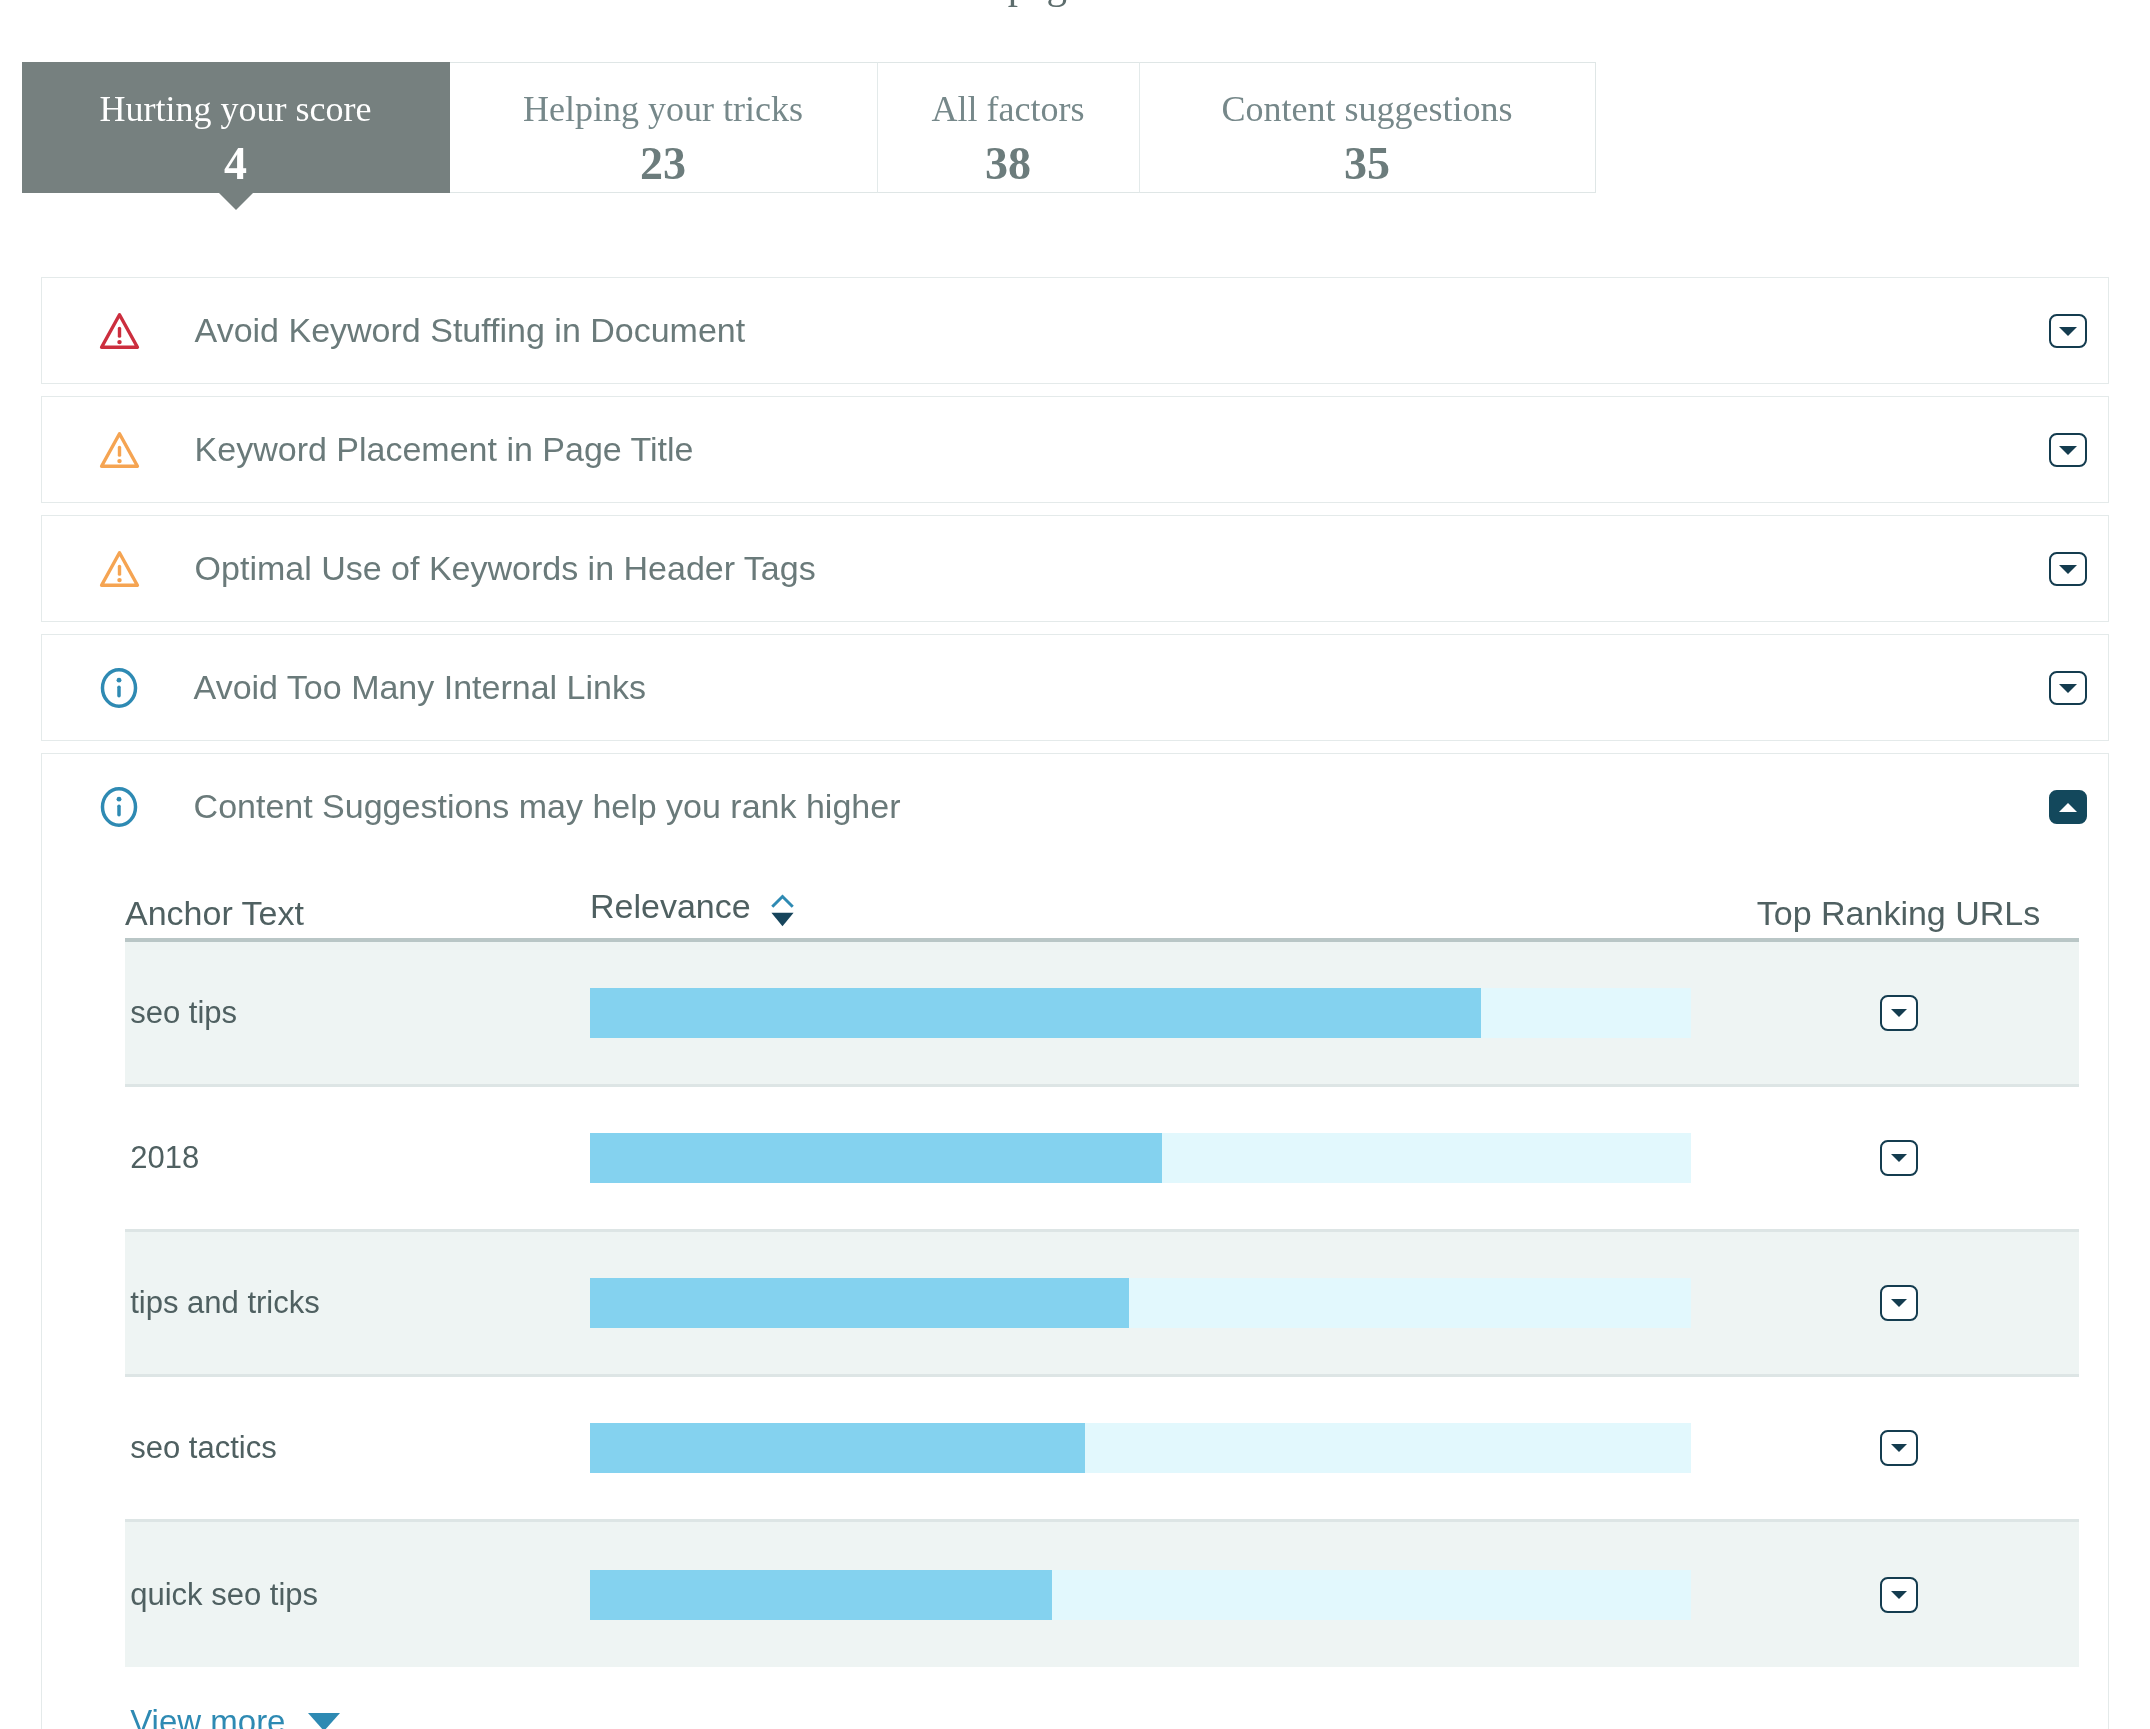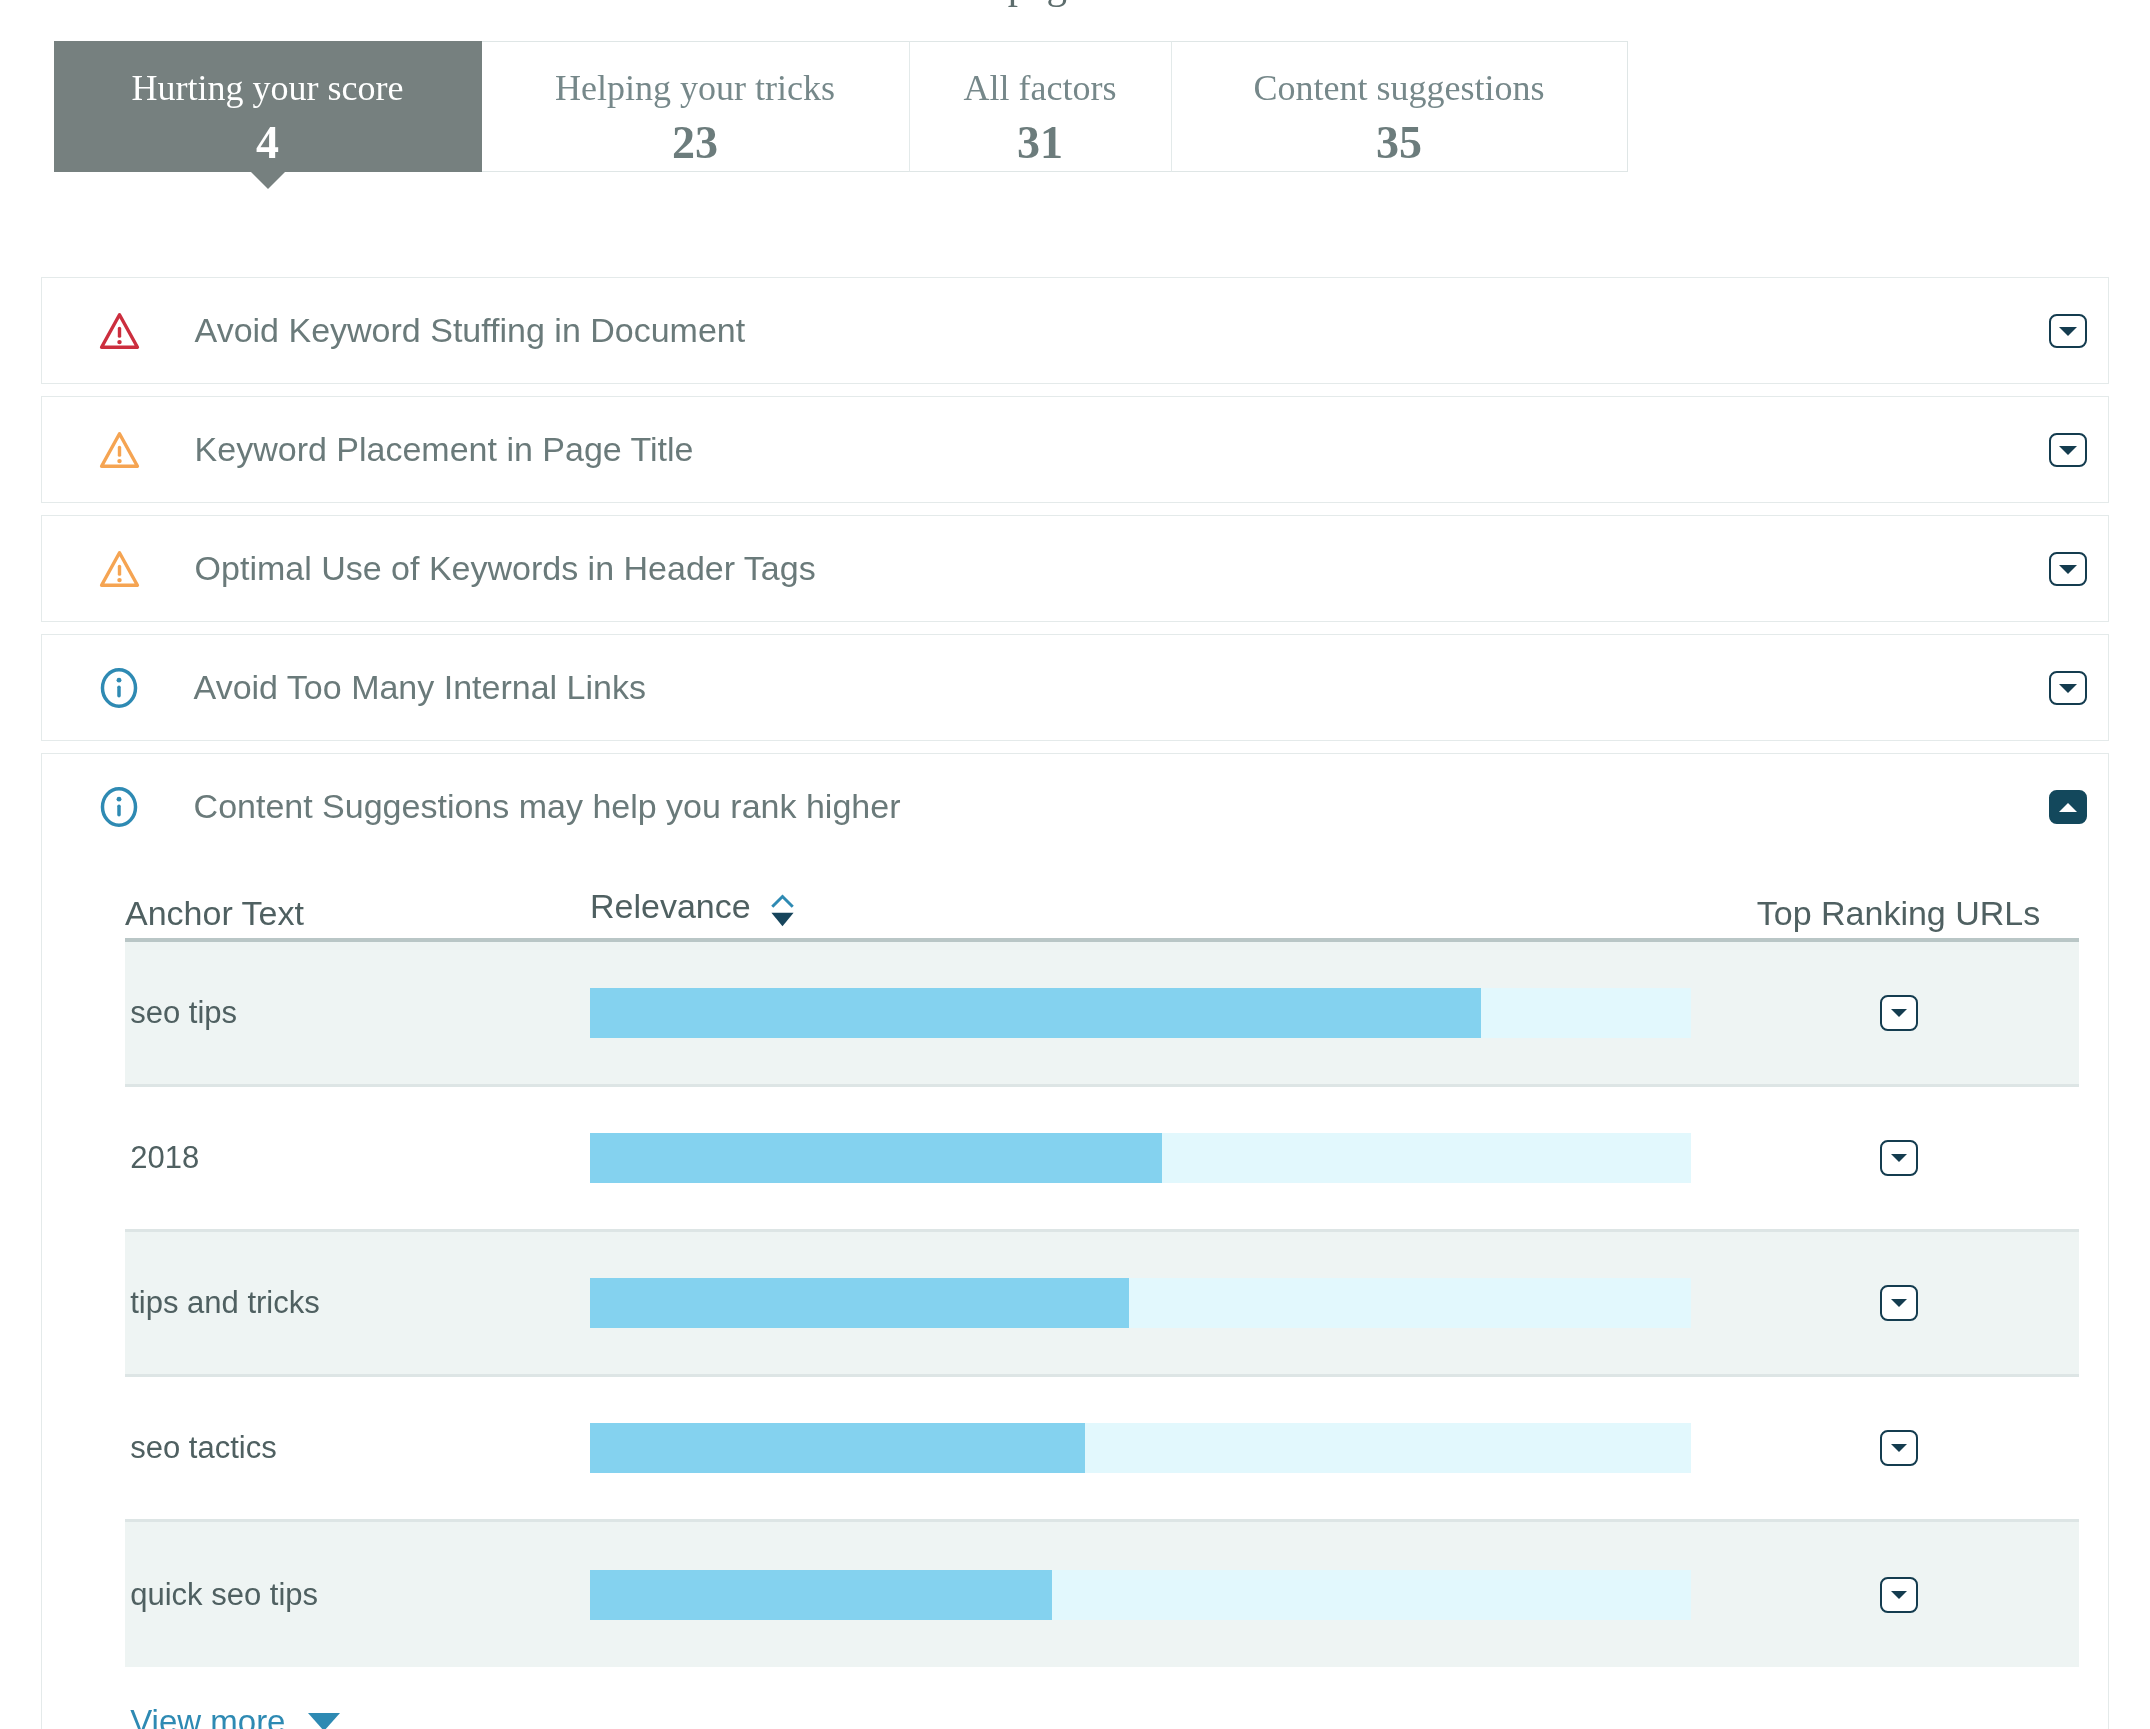--- a/index.html
+++ b/index.html
@@ -30,23 +30,22 @@
     font-family: "Liberation Serif", serif;
     white-space: nowrap;
   }
 
   
   .tabs {
     position: absolute;
     top: 41px;
     left: 21.5px;
     display: flex;
-    align-items: flex-start;
+    align-items: flex-end;
     height: 152px;
-    margin-left: 32px;
   }
   .tab {
     background: #ffffff;
     border-top: 0.9px solid #dfe6e6;
     border-right: 0.9px solid #e3eaea;
     border-bottom: 0.9px solid #dfe6e6;
     box-sizing: border-box;
     display: flex;
     flex-direction: column;
     align-items: center;
@@ -269,21 +268,21 @@
   <div class="tab active tab-w1">
     <div class="tab-label">Hurting your score</div>
     <div class="tab-count">4</div>
   </div>
   <div class="tab tab-w1">
     <div class="tab-label">Helping your tricks</div>
     <div class="tab-count">23</div>
   </div>
   <div class="tab" style="width:262px">
     <div class="tab-label">All factors</div>
-    <div class="tab-count">31</div>
+    <div class="tab-count">38</div>
   </div>
   <div class="tab" style="width:456px">
     <div class="tab-label">Content suggestions</div>
     <div class="tab-count">35</div>
   </div>
 </div>
 
 <div class="cards">
 
   <div class="card">

